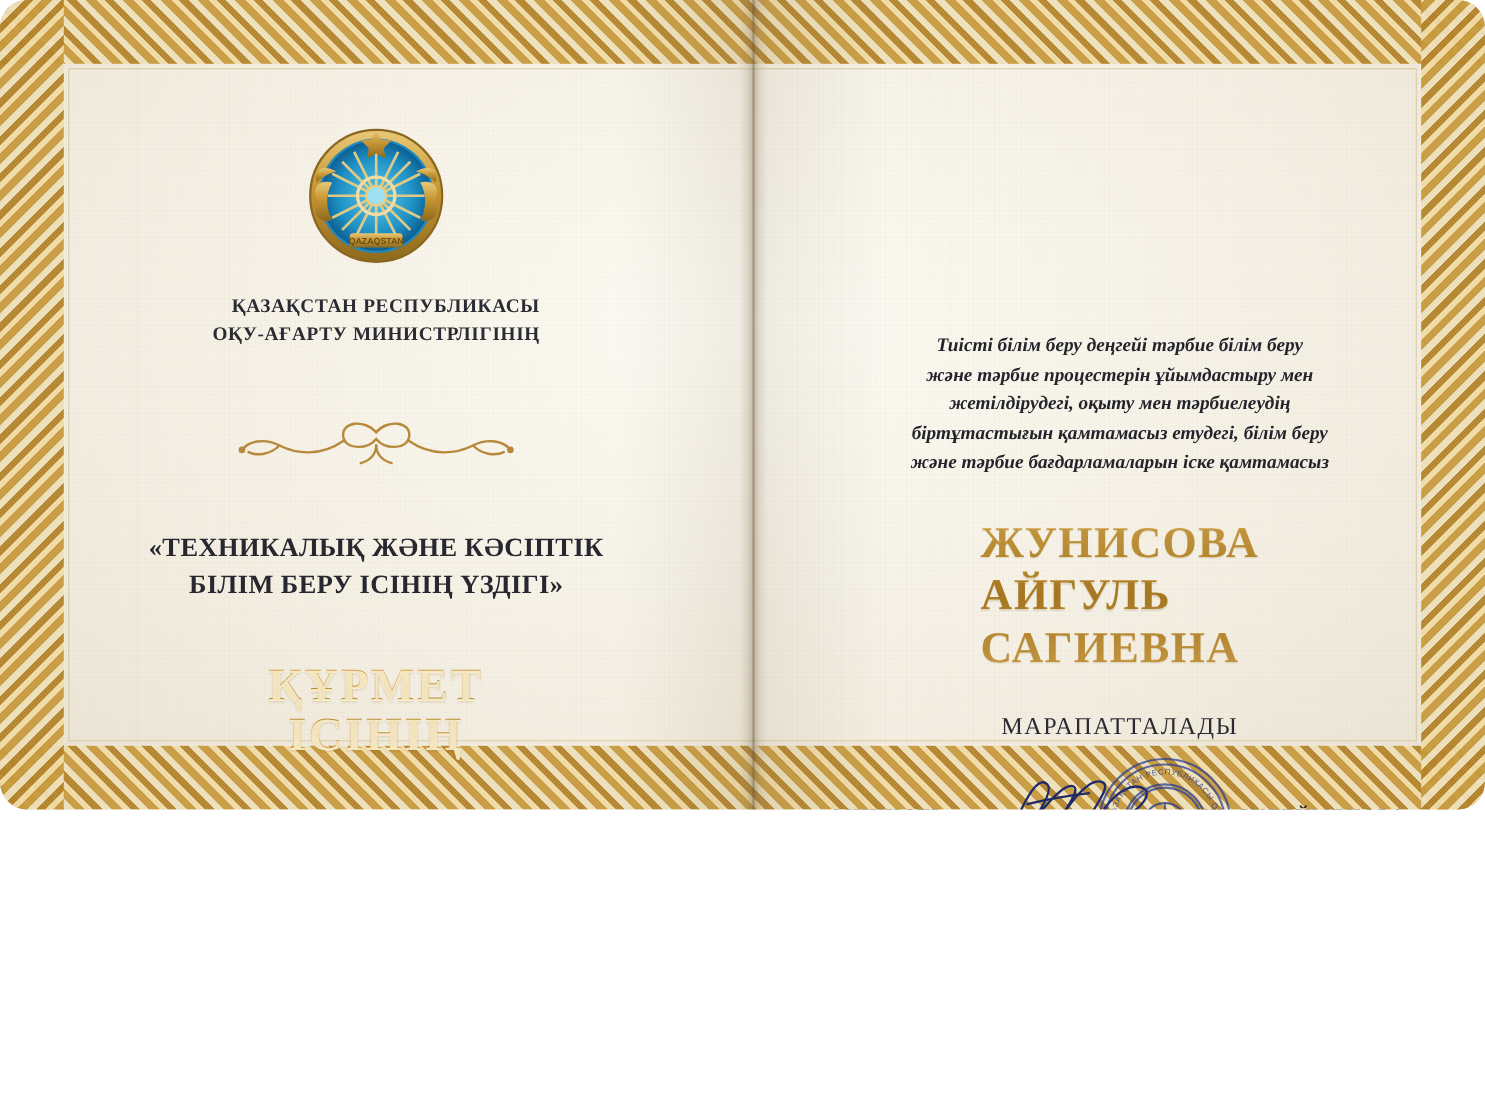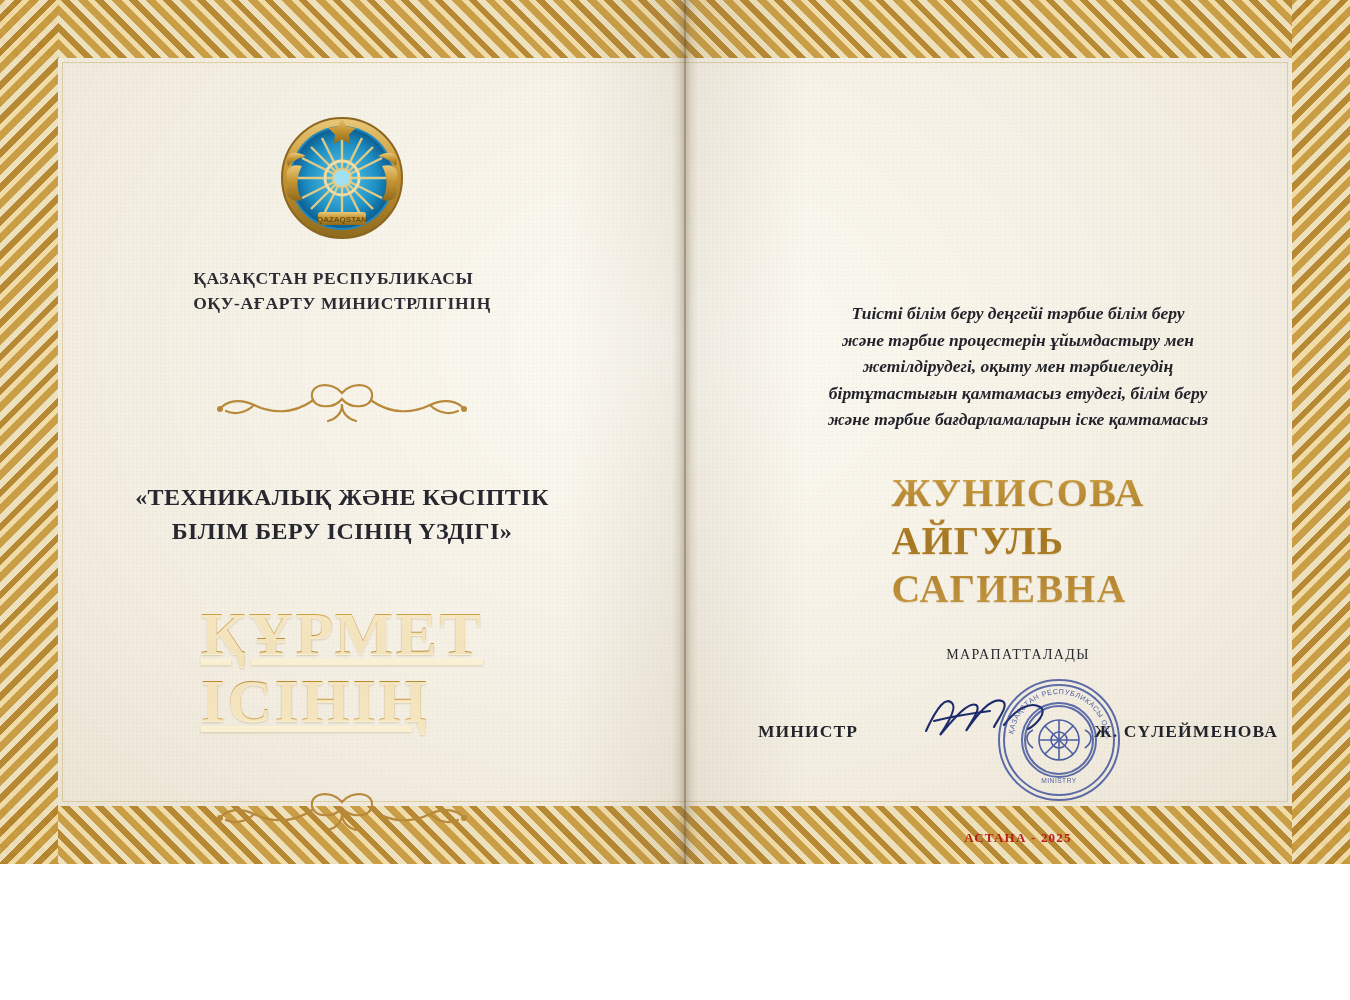--- a/index.html
+++ b/index.html
@@ -10,23 +10,24 @@
   body {
     width: 1350px;
     height: 1000px;
     overflow: hidden;
     font-family: "Liberation Serif", serif;
   }
 
   .diploma {
     position: relative;
     width: 1350px;
-    height: 864px;
+    height: 736px;
     background: #f6f2e7;
     overflow: hidden;
+    border-radius: 25px;
   }
 
   
   .paper-texture {
     position: absolute;
     inset: 0;
     background:
       repeating-linear-gradient(90deg, rgba(0,0,0,0.012) 0px, rgba(0,0,0,0.012) 1px, rgba(255,255,255,0) 1px, rgba(255,255,255,0) 4px),
       repeating-linear-gradient(0deg, rgba(0,0,0,0.010) 0px, rgba(0,0,0,0.010) 1px, rgba(255,255,255,0) 1px, rgba(255,255,255,0) 4px),
       radial-gradient(ellipse at 50% 40%, #fdfbf4 0%, #f3eee1 62%, #e9e2d2 100%);
@@ -112,21 +113,21 @@
 
   
   .emblem {
     margin-top: 48px;
     width: 132px;
     height: 132px;
   }
 
   .ministry {
     margin-top: 22px;
-    text-align: left;
+    text-align: right;
     font-family: "Liberation Serif", serif;
     font-weight: bold;
     font-size: 17.5px;
     letter-spacing: 0.6px;
     line-height: 1.45;
     color: #2b2b33;
   }
 
   .flourish {
     color: #b8893a;
@@ -142,31 +143,31 @@
     font-family: "Liberation Serif", serif;
     font-weight: bold;
     font-size: 24px;
     line-height: 1.42;
     letter-spacing: 0.4px;
     color: #27272f;
   }
 
   .diploma-heading {
     margin-top: 52px;
-    font-family: "Liberation Serif", serif;
-    font-weight: bold;
-    font-size: 62px;
+    text-align: center;
+    font-family: "Liberation Serif", serif;
+    font-weight: bold;
+    font-size: 42px;
     line-height: 1.08;
     letter-spacing: 2.5px;
     color: #b8872f;
     text-shadow: 0 1px 0 rgba(255,245,215,0.85), 0 2px 2px rgba(120,85,20,0.22);
     background: linear-gradient(180deg, #d9ab50 0%, #b07f25 48%, #d8ab52 100%);
     -webkit-background-clip: text;
     background-clip: text;
-    text-decoration: underline;
     -webkit-text-fill-color: transparent;
   }
 
   
   .citation {
     margin-top: 236px;
     width: 430px;
     text-align: center;
     font-family: "Liberation Serif", serif;
     font-style: italic;
@@ -189,21 +190,21 @@
     -webkit-background-clip: text;
     background-clip: text;
     -webkit-text-fill-color: transparent;
     text-shadow: 0 1px 1px rgba(130,95,25,0.18);
   }
 
   .awarded-word {
     margin-top: 34px;
     text-align: center;
     font-family: "Liberation Serif", serif;
-    font-size: 14px;
+    font-size: 22px;
     letter-spacing: 1.4px;
     color: #2a2a32;
   }
 
   .signature-row {
     position: relative;
     margin-top: 58px;
     width: 520px;
     display: flex;
     align-items: center;

